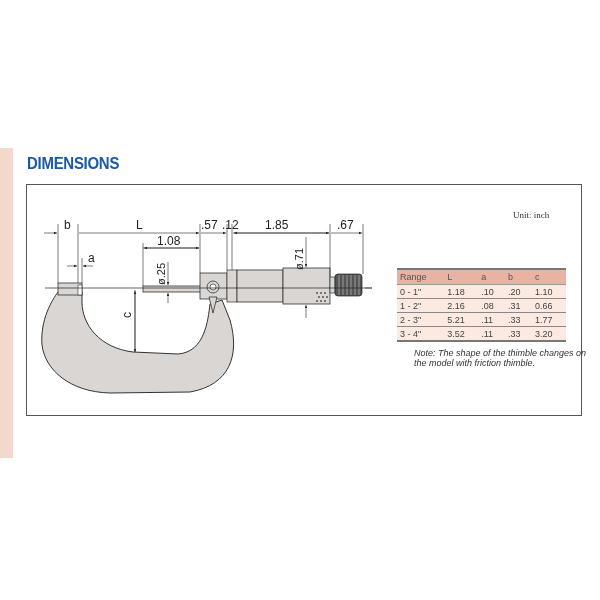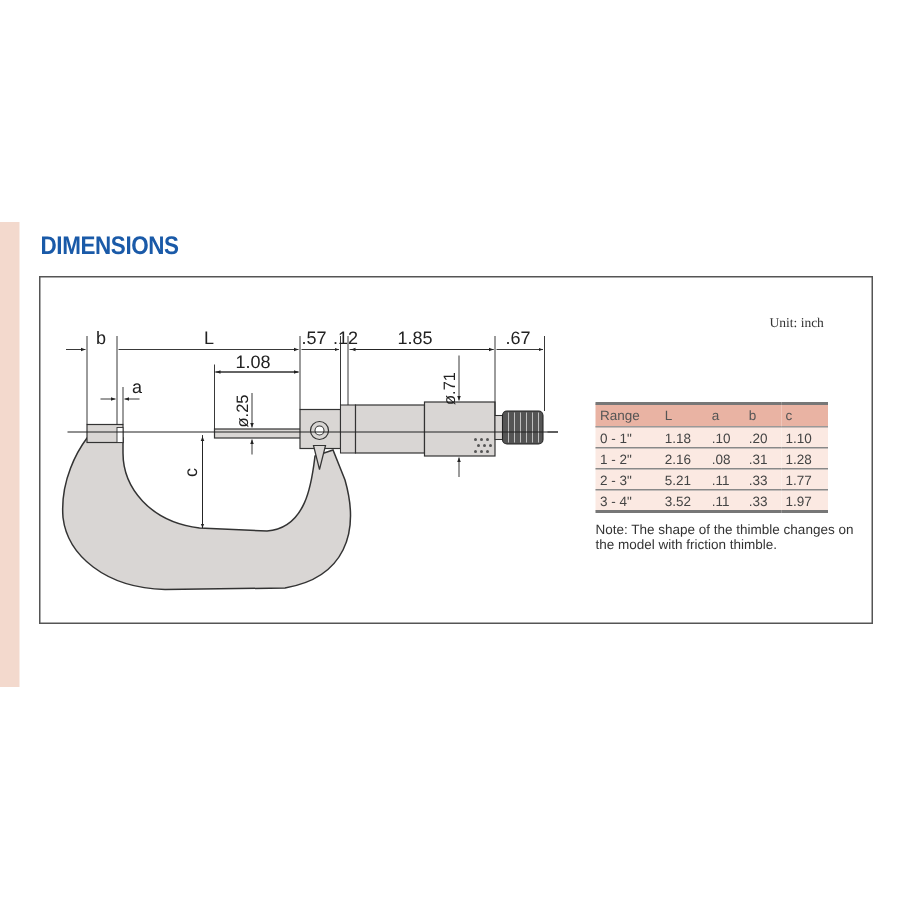--- a/index.html
+++ b/index.html
@@ -2,25 +2,25 @@
 <html><head>
 <meta charset="utf-8">
 <style>
   html, body { margin:0; padding:0; background:#ffffff; }
   body { width:600px; height:600px; position:relative; overflow:hidden; font-family:"Liberation Sans", sans-serif; }
   .side-strip { position:absolute; left:0; top:148px; width:13px; height:310px; background:#f3d9cd; }
   .title { position:absolute; left:27px; top:154px; font-family:"Liberation Sans", sans-serif; font-weight:bold; font-size:17px; color:#1a5aa8; letter-spacing:-0.3px; transform:scaleX(0.88); transform-origin:left; }
   .frame { position:absolute; left:26px; top:184px; width:556px; height:232px; border:1px solid #555; box-sizing:border-box; background:#fff; }
   .unit { position:absolute; left:513px; top:210px; font-size:9px; color:#333;font-family:Liberation Serif, serif; }
   svg.drawing { position:absolute; left:0; top:0; }
-  .spec-table { position:absolute; left:397px; top:268px; width:155px; border-collapse:collapse; font-size:9px; color:#444; }
+  .spec-table { position:absolute; left:397px; top:268px; width:169px; border-collapse:collapse; font-size:9px; color:#444; }
   .spec-table th { background:#e9b3a3; font-weight:normal; text-align:left; padding:1px 3px; height:12px; border-top:2px solid #777; border-bottom:1px solid #999; color:#555; }
   .spec-table td { background:#fbe9e2; padding:1px 3px; height:11px; border-bottom:1px solid #888; }
   .spec-table tr:last-child td { border-bottom:2px solid #777; }
-  .note { position:absolute; left:397px; top:348px; width:180px; font-size:9px; line-height:10px; color:#333; }
+  .note { position:absolute; left:414px; top:348px; width:180px; font-size:9px; line-height:10px; color:#333;font-style:italic; }
 </style>
 </head>
 <body>
 
 <div class="side-strip"></div>
 <div class="title">DIMENSIONS</div>
 <div class="frame"></div>
 <div class="unit">Unit: inch</div>
 
 <svg class="drawing" width="600" height="600">
@@ -135,32 +135,32 @@
       <td>1.18</td>
       <td>.10</td>
       <td>.20</td>
       <td>1.10</td>
     </tr>
     <tr>
       <td>1 - 2"</td>
       <td>2.16</td>
       <td>.08</td>
       <td>.31</td>
-      <td>1.28</td>
+      <td>0.66</td>
     </tr>
     <tr>
       <td>2 - 3"</td>
       <td>5.21</td>
       <td>.11</td>
       <td>.33</td>
       <td>1.77</td>
     </tr>
     <tr>
       <td>3 - 4"</td>
       <td>3.52</td>
       <td>.11</td>
       <td>.33</td>
-      <td>1.97</td>
+      <td>3.20</td>
     </tr>
   </tbody>
 </table>
 
 <div class="note">Note: The shape of the thimble changes on the model with friction thimble.</div>
 
 </body></html>

